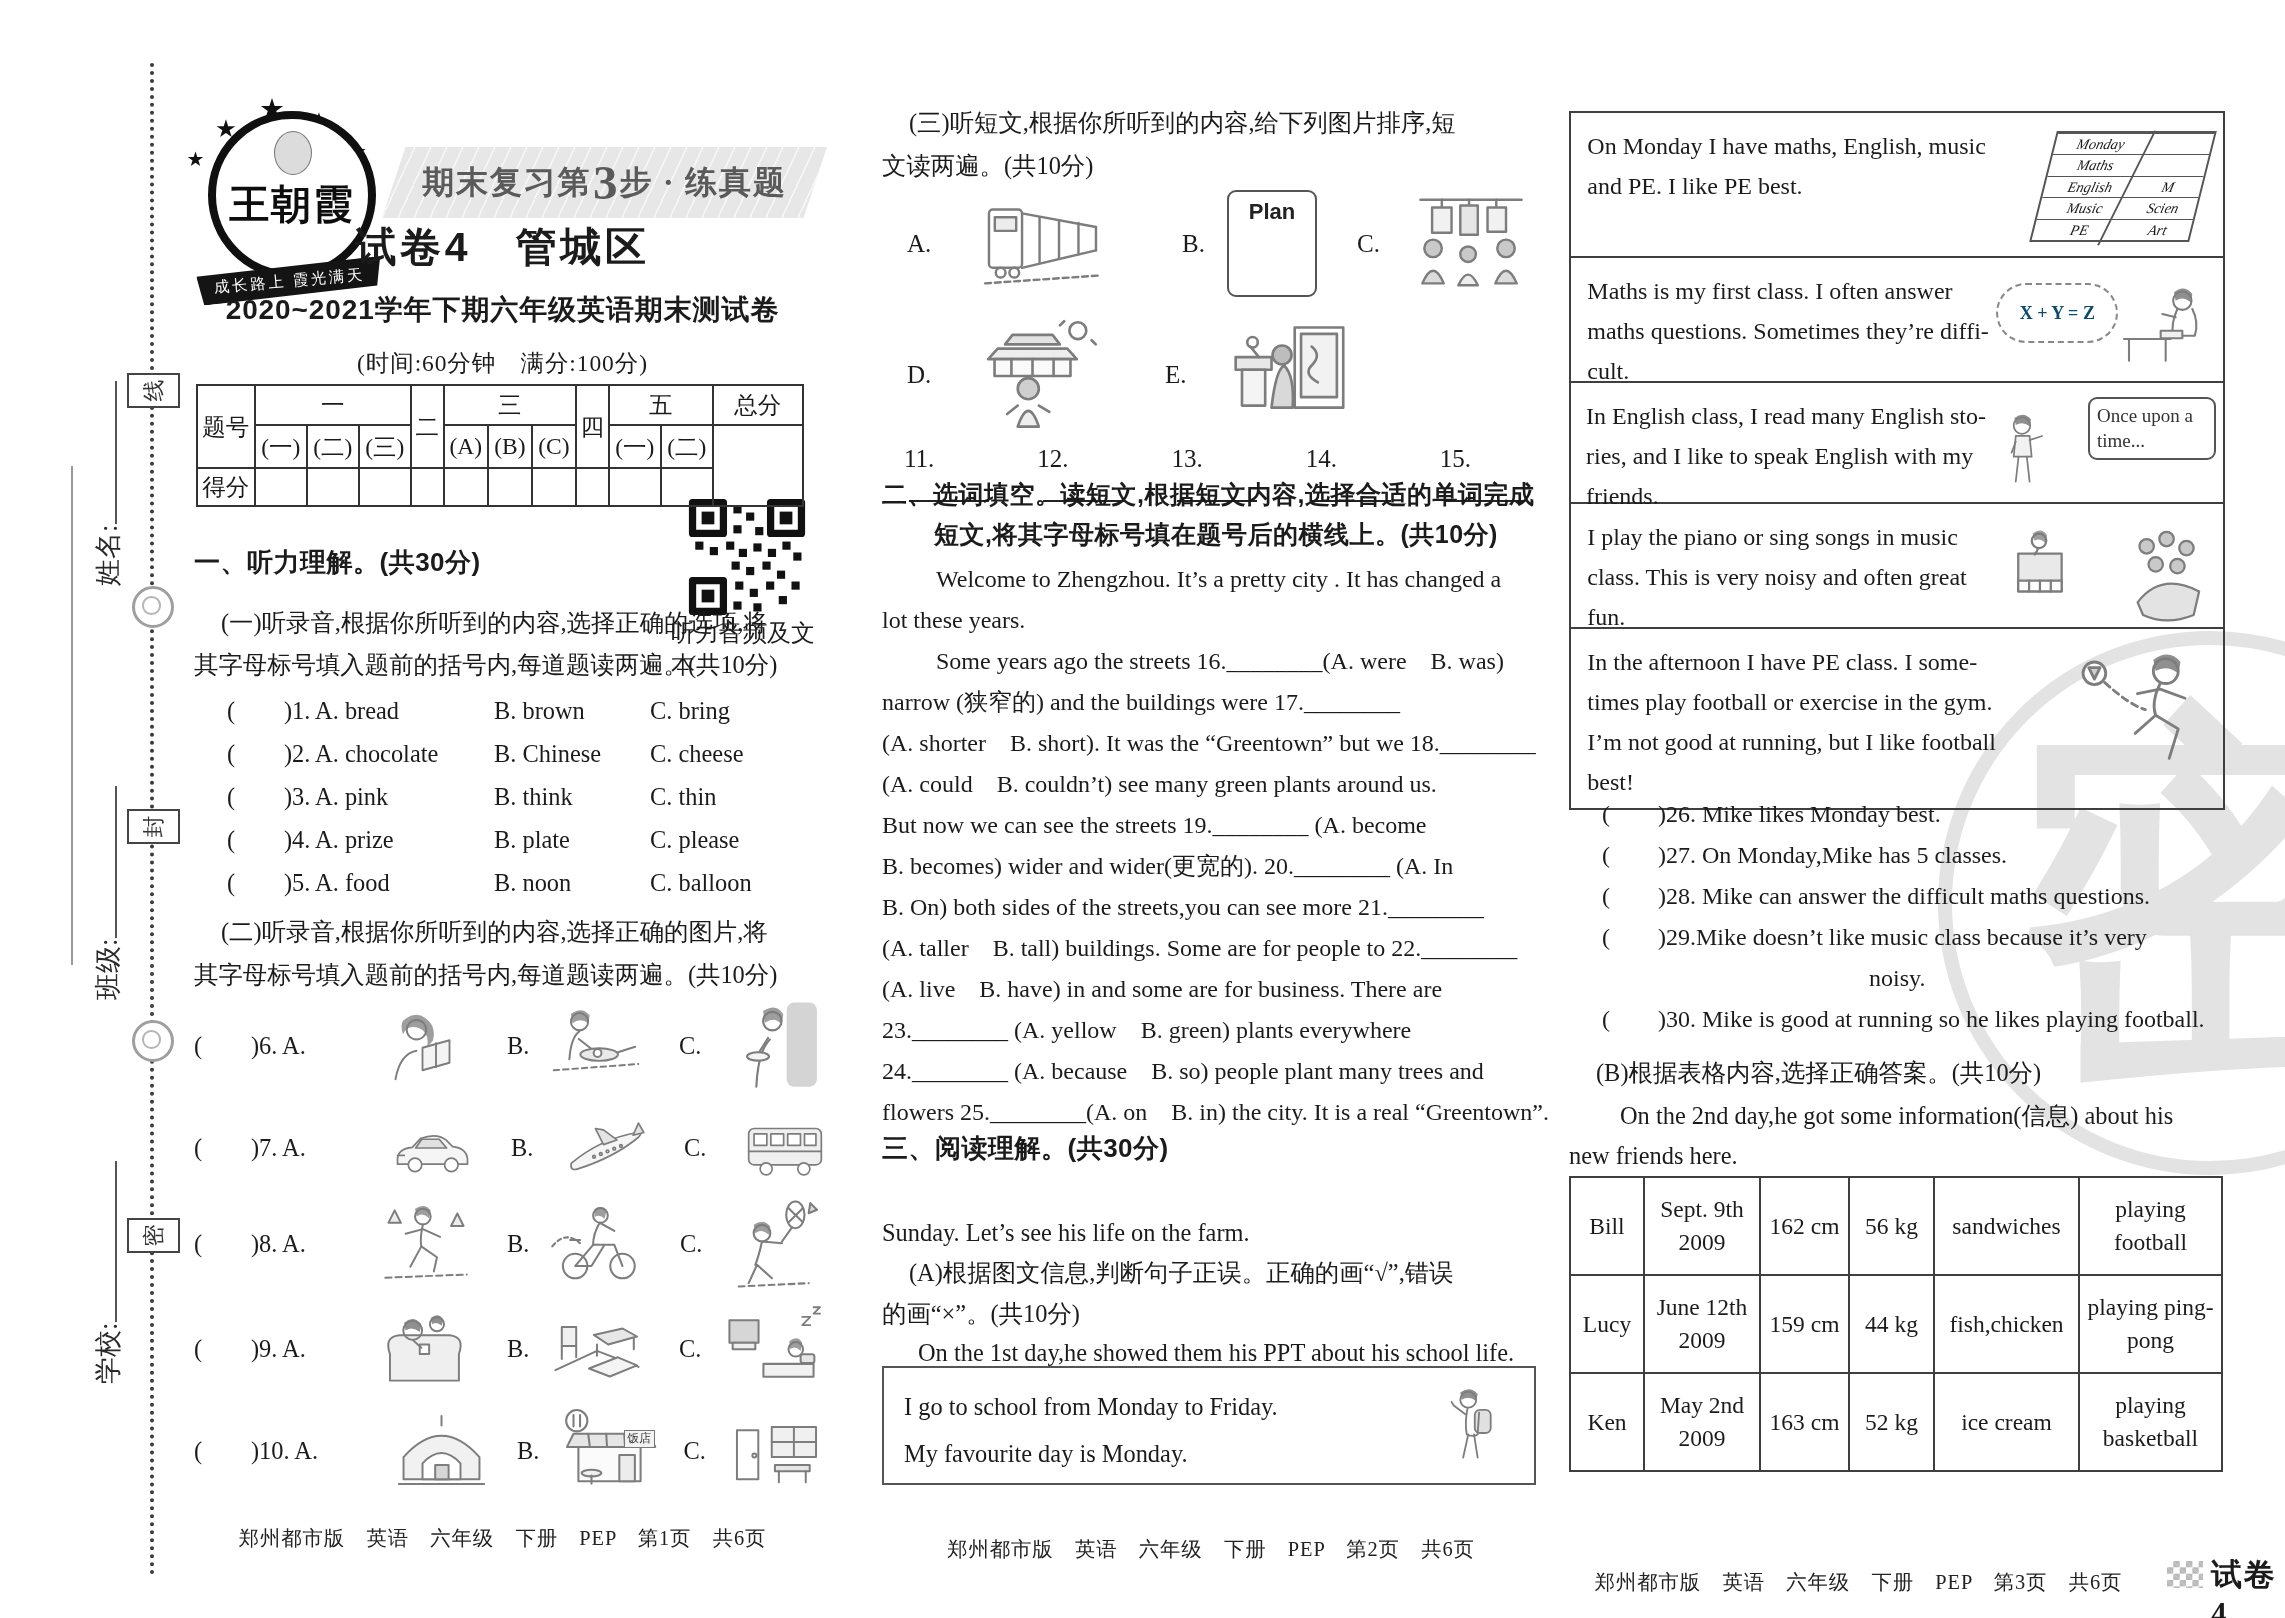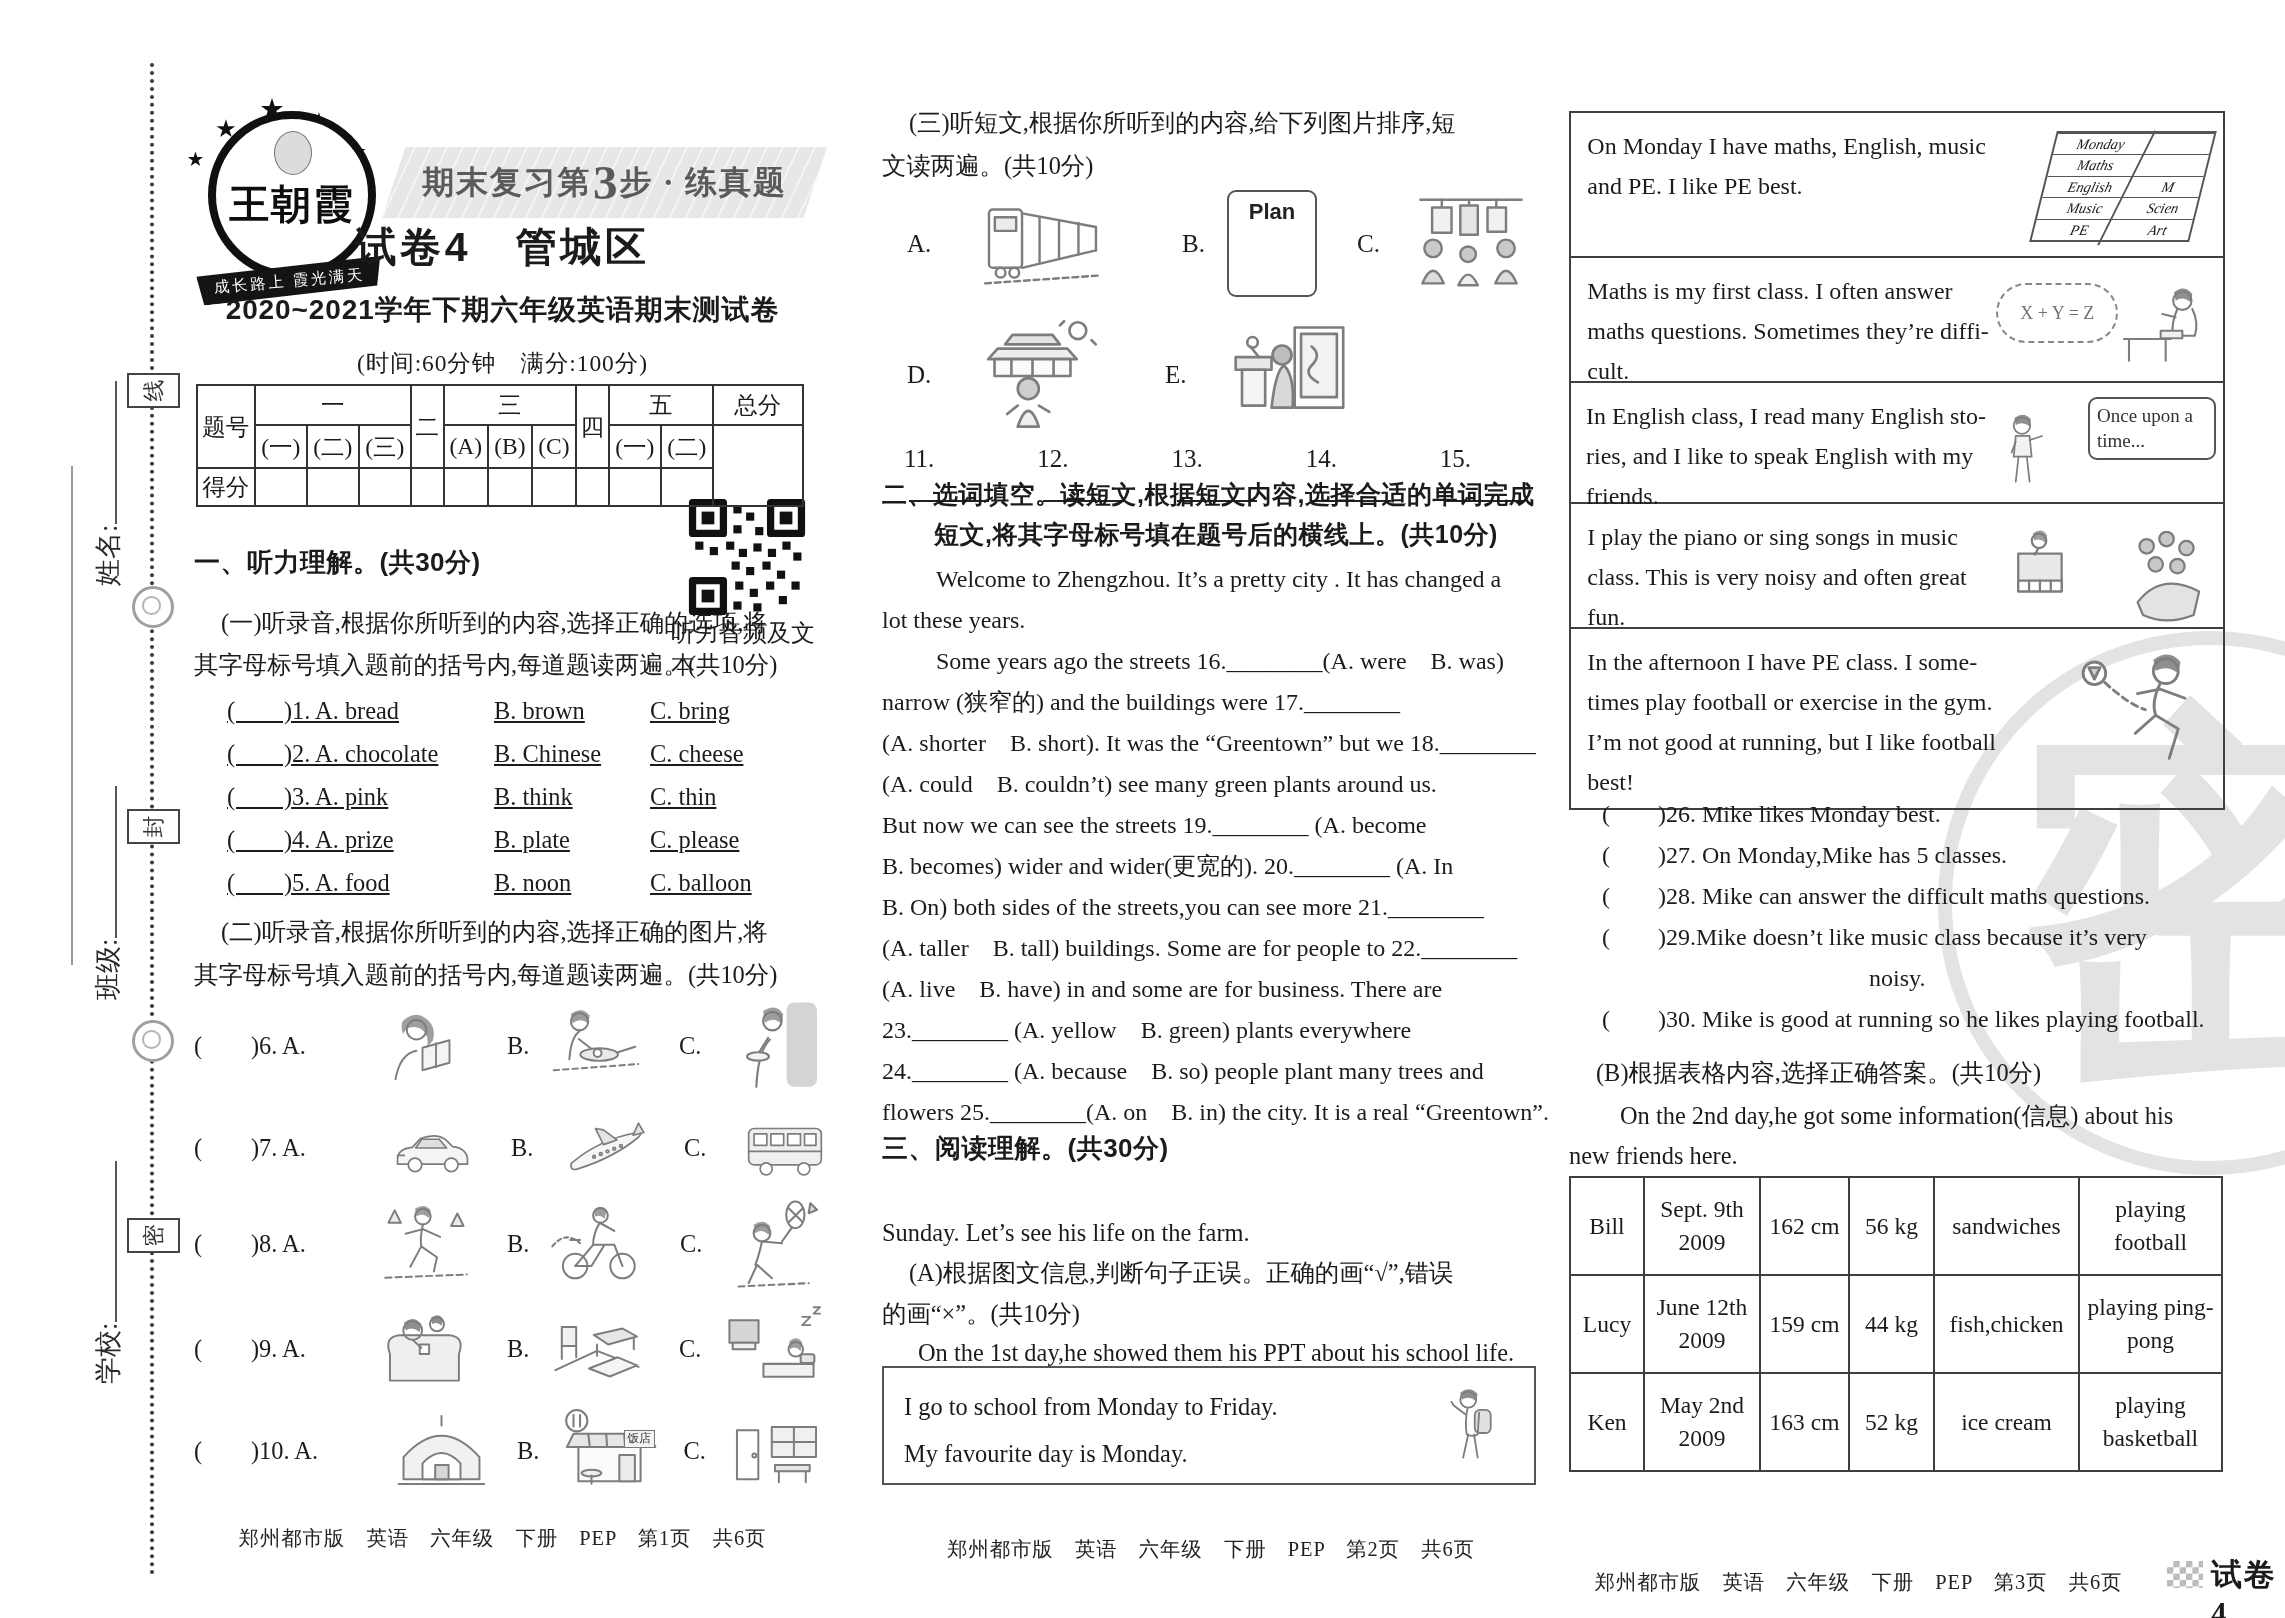--- a/index.html
+++ b/index.html
@@ -72,21 +72,21 @@
   .bl{display:inline-block;width:80px;border-bottom:2.7px solid #222;height:27px;margin-left:5.4px;}
   .cloze-line{font-size:24px;line-height:41px;white-space:nowrap;}
   
   .cards{width:652px;border:2.7px solid #3f3f3f;}
   .card{display:flex;border-top:2.3px solid #3f3f3f;padding:12.7px 3.6px 9px 16.3px;box-sizing:border-box;}
   .card:first-child{border-top:none;}
   .card .txt{width:409px;flex:none;font-size:24px;line-height:40px;}
   .card .pic{flex:1;position:relative;}
   .bubble-cloud{position:absolute;left:0;top:12.7px;width:118px;height:56px;border:2.3px dashed #888;
                 border-radius:36px;display:flex;align-items:center;justify-content:center;
-                font-size:18px;color:#737373;background:#fff;}
+                font-size:18px;color:#0c4a6e;background:#fff;font-weight:bold;}
   .bubble-rect{position:absolute;right:3.6px;top:1.8px;width:128px;height:63px;border:2.3px solid #555;
                border-radius:9px;padding:3.6px 7.2px;font-size:19px;line-height:25px;color:#333;background:#fff;box-sizing:border-box;}
   .tt{position:absolute;right:16.3px;top:5.4px;width:156px;height:107px;transform:skewX(-14deg);
       border:2.3px solid #555;font-family:"Liberation Serif",serif;font-style:italic;background:#fff;}
   .tt .r{display:flex;height:20%;border-top:1.8px solid #555;box-sizing:border-box;}
   .tt .r:first-child{border-top:none;}
   .tt .a{width:58%;text-align:center;font-size:14.5px;line-height:20px;border-right:0;}
   .tt .b{flex:1;text-align:center;font-size:14.5px;line-height:20px;}
   .tt .diag{position:absolute;left:52%;top:-3.6px;width:2.3px;height:118px;background:#555;transform:rotate(14deg);}
   .judge .jrow{display:flex;font-size:24px;line-height:41px;}
@@ -260,21 +260,21 @@
         <td></td>
             <td></td>
       </tr>
     </tbody>
       </table>
 
     <div class="abs sect sans nw" style="top:545px;">一、听力理解。(共30分)</div>
     <div class="abs instr ind1 nw" style="top:601px;">(一)听录音,根据你所听到的内容,选择正确的选项,将</div>
     <div class="abs instr nw" style="top:643px;">其字母标号填入题前的括号内,每道题读两遍。(共10分)</div>
 
-    <div class="abs" style="top:689px;width:100%;text-decoration:underline;">
+    <div class="abs" style="top:689px;width:100%;">
       <div class="qrow">
           <span class="qa"><span class="paren">(　　)</span><span>1. A. bread</span></span>
           <span class="qb">B. brown</span>
           <span>C. bring</span>
         </div>
       <div class="qrow">
           <span class="qa"><span class="paren">(　　)</span><span>2. A. chocolate</span></span>
           <span class="qb">B. Chinese</span>
           <span>C. cheese</span>
         </div>

